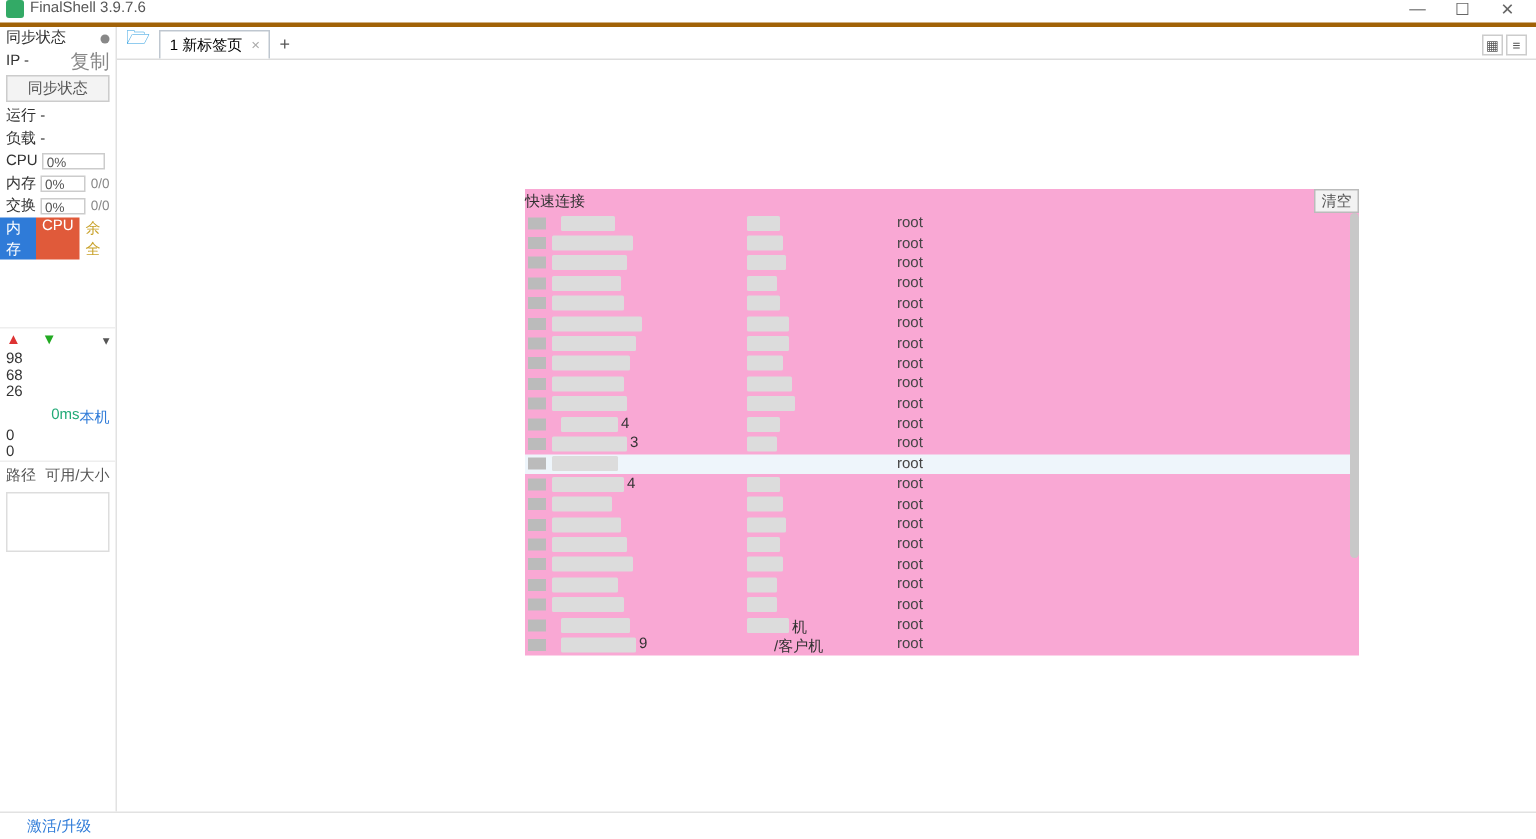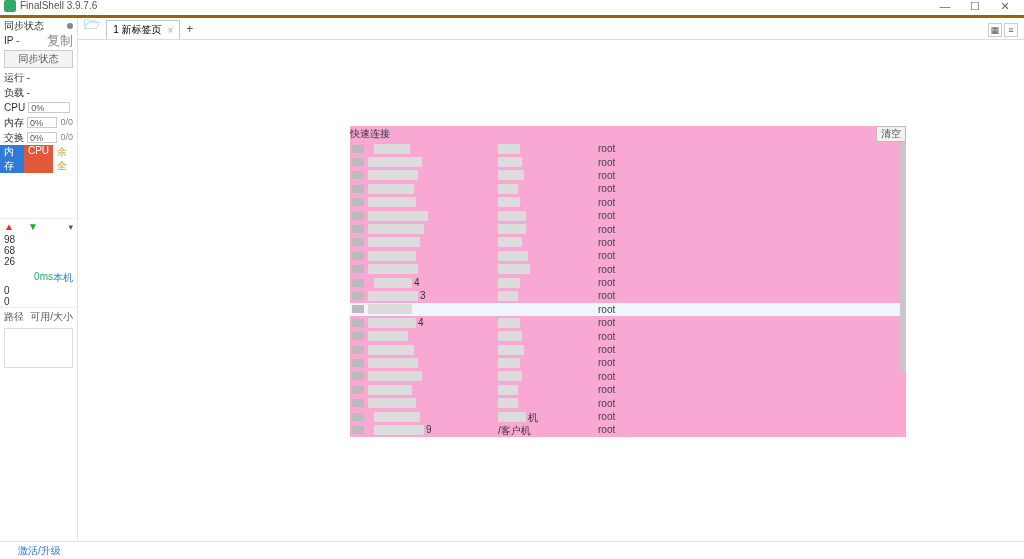--- a/index.html
+++ b/index.html
@@ -377,21 +377,21 @@
                 </span>
                 <span class="c3">root</span>
               </div>
               <div class="row">
                 <span class="icn"></span>
                 <span class="c1">
                   <span class="blur" style="left: 6px; width: 50px;"></span>
                   <span style="position: absolute; left: 58px; top: -1px;">9</span>
                 </span>
                 <span class="c2">
-                  <span style="position: absolute; left: 0; top: -1px;">/客户机</span>
+                  <span style="position: absolute; left: 18px; top: -1px;">/客户机</span>
                 </span>
                 <span class="c3">root</span>
               </div>
             </div>
           <div class="scrollbar"></div>
         </div>
       </div>
     </div>
   </div>
 </div>

